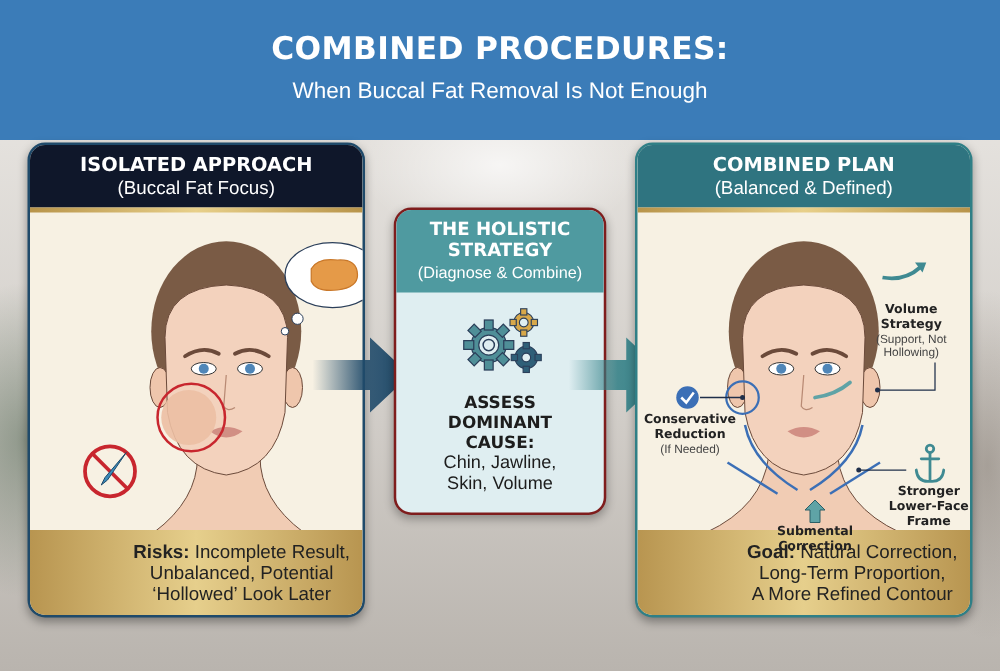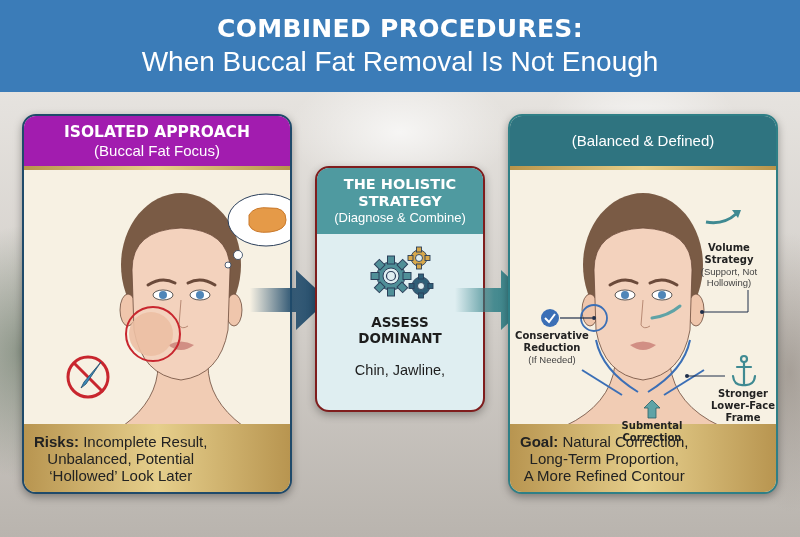--- a/index.html
+++ b/index.html
@@ -12,54 +12,54 @@
   .bg-blur {
     position: absolute; inset: 92px 0 0 0;
     background:
       radial-gradient(ellipse 120px 180px at 20px 260px, rgba(90,110,90,0.55), transparent 70%),
       radial-gradient(ellipse 160px 90px at 400px 40px, rgba(255,255,255,0.7), transparent 70%),
       radial-gradient(ellipse 140px 80px at 640px 30px, rgba(255,255,255,0.6), transparent 70%),
       radial-gradient(ellipse 80px 200px at 790px 280px, rgba(120,110,100,0.45), transparent 70%),
       linear-gradient(180deg, #e6e3df 0%, #d3cfca 50%, #b9b4ae 100%);
   }
   .header {
-    position: absolute; left: 0; top: 0; width: 800px; height: 92px;
+    position: absolute; left: 0; top: 0; width: 800px; height: 112px;
     background: #3b7cb8;
     display: flex; flex-direction: column; align-items: center; justify-content: center;
     color: #fff;
   }
   .header .title {
     font-family: "DejaVu Sans", sans-serif; font-weight: bold;
     font-size: 25px; letter-spacing: 0.3px; line-height: 30px;
   }
   .header .subtitle {
     font-family: "Liberation Sans", sans-serif;
-    font-size: 28px; line-height: 32px; margin-top: 2px; text-align: center;
+    font-size: 18px; line-height: 32px; margin-top: 2px; text-align: center;
   }
 
   .panel {
     position: absolute; border-radius: 14px; overflow: hidden;
     box-shadow: 0 3px 8px rgba(0,0,0,0.35);
   }
   .panel-left { left: 22px; top: 114px; width: 270px; height: 380px; border: 2px solid #1f4a6a; background: #f7f1e3; }
   .panel-right { left: 508px; top: 114px; width: 270px; height: 380px; border: 2px solid #2f7f86; background: #f7f1e3; }
   .panel-head {
     height: 50px; color: #fff; text-align: center;
     display: flex; flex-direction: column; justify-content: center;
   }
-  .panel-left .panel-head { background: #a21caf; }
+  .panel-left .panel-head { background: #0f172a; }
   .panel-right .panel-head { background: #2f7480; }
   .panel-head .h { font-weight: bold; font-size: 15.5px; line-height: 19px; }
   .panel-head .s { font-family: "Liberation Sans", sans-serif; font-size: 15px; line-height: 18px; }
   .gold-strip { height: 4px; background: linear-gradient(90deg,#b8944a,#e8d08a,#b8944a); }
   .panel-body { position: relative; height: 256px; padding-left: 24px; }
   .panel-foot {
     position: absolute; left: 0; right: 0; bottom: 0; height: 68px;
     background: linear-gradient(90deg, #b89550 0%, #e6cf8c 50%, #b89550 100%);
-    display: flex; align-items: center; justify-content: flex-start; text-align: center;
+    display: flex; align-items: center; justify-content: flex-end; text-align: center;
     font-family: "Liberation Sans", sans-serif; font-size: 15px; line-height: 17px; color: #222;
     padding: 0 10px;
   }
   .panel-foot b { font-weight: bold; }
 
   .panel-mid {
     position: absolute; left: 315px; top: 166px; width: 170px; height: 246px;
     border-radius: 14px; overflow: hidden; border: 2px solid #7f1d1d;
     background: #dfeef1; box-shadow: 0 3px 8px rgba(0,0,0,0.3);
   }
@@ -201,40 +201,43 @@
             <rect x="-2.5" y="7" width="5" height="5"></rect>
           <rect x="-12" y="-2.5" width="5" height="5"></rect>
             <rect x="7" y="-2.5" width="5" height="5"></rect>
         </g>
         <circle r="3.5" fill="#dfeef1" stroke="#2b3f5a" stroke-width="0.9"></circle>
       </g>
     </svg>
     <div class="assess">
       <div>ASSESS</div>
       <div>DOMINANT</div>
+      <div>CAUSE:</div>
     </div>
     <div class="causes">
       <div>Chin, Jawline,</div>
+      <div>Skin, Volume</div>
     </div>
   </div>
 </div>
 
 <svg class="arrow" style="left:455px; top:268px;" width="80" height="64" viewBox="0 0 80 64">
   <defs>
     <linearGradient id="ag2" x1="0" x2="1">
       <stop offset="0" stop-color="#2f7f86" stop-opacity="0"></stop>
       <stop offset="0.5" stop-color="#2f7f86" stop-opacity="0.85"></stop>
       <stop offset="1" stop-color="#2f7f86"></stop>
     </linearGradient>
   </defs>
   <path d="M0 20 L46 20 L46 2 L78 32 L46 62 L46 44 L0 44 Z" fill="url(#ag2)"></path>
 </svg>
 
 <div class="panel panel-right">
   <div class="panel-head">
+    <div class="h">COMBINED PLAN</div>
     <div class="s">(Balanced &amp; Defined)</div>
   </div>
   <div class="gold-strip"></div>
   <div class="panel-body">
     <svg width="266" height="256" viewBox="0 0 266 256" style="position:absolute; left:0; top:0;">
 
       <path d="M55 256 Q100 235 105 195 L160 195 Q165 235 210 256 Z" fill="#f1ccb4" stroke="#6b4a3a" stroke-width="0.8"></path>
 
       <ellipse cx="133" cy="95" rx="60" ry="72" fill="#7a5b45"></ellipse>
       <ellipse cx="80" cy="140" rx="8" ry="16" fill="#efc6ac" stroke="#6b4a3a" stroke-width="0.8"></ellipse>

